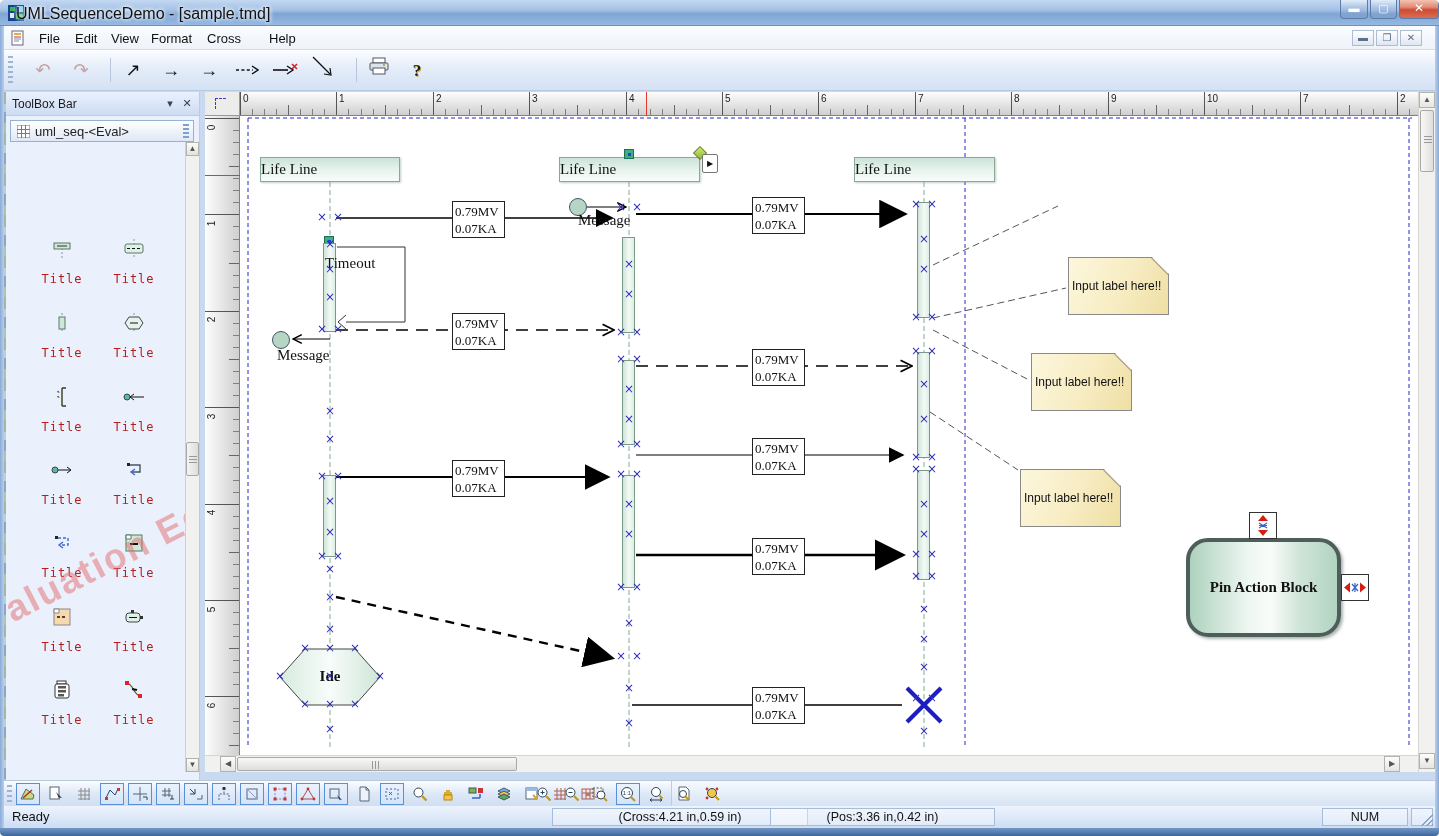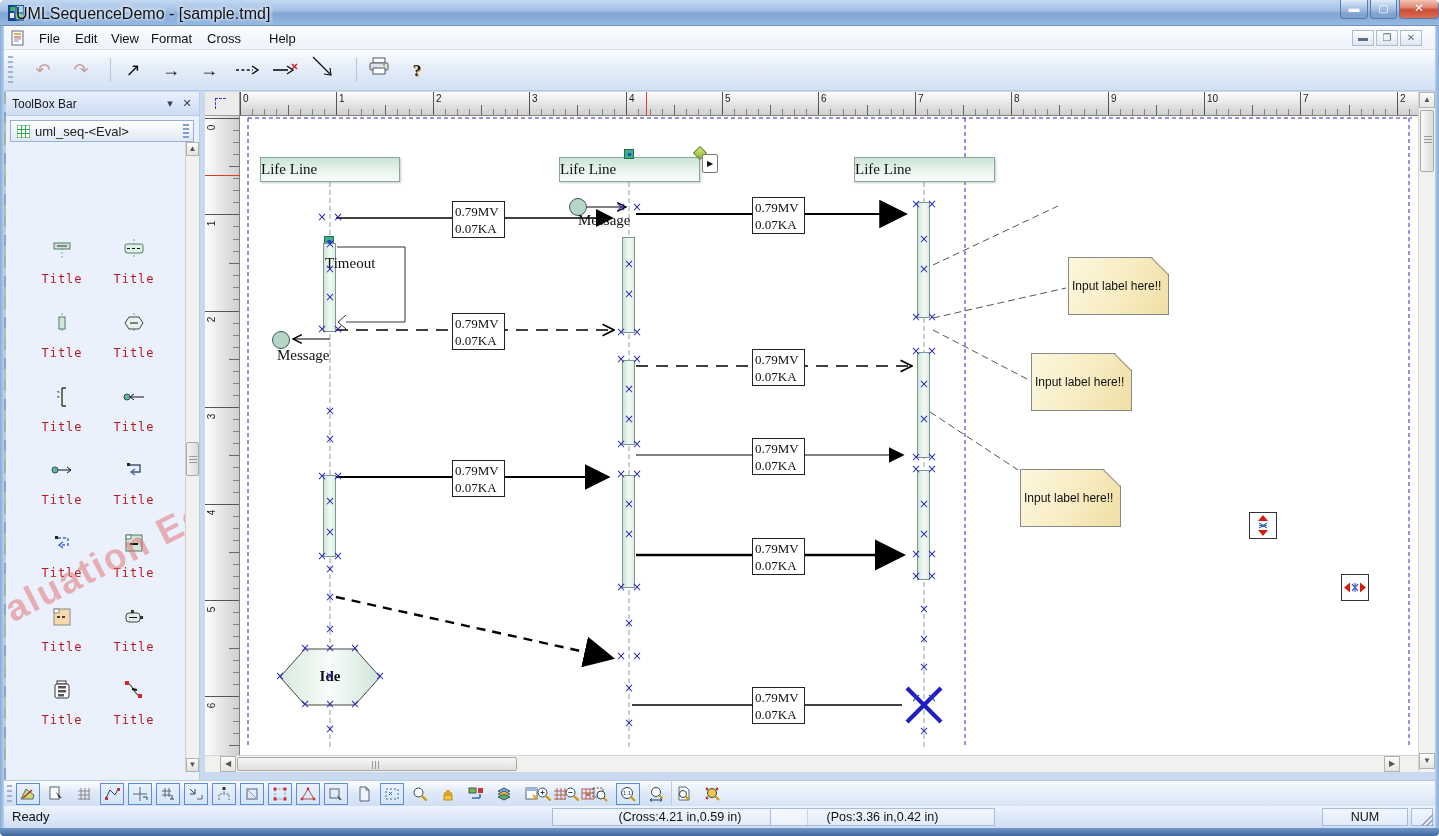--- a/index.html
+++ b/index.html
@@ -465,20 +465,23 @@
     <div class="note" style="left:828px;top:141px">
         <span class="note-text">Input label here!!</span>
       </div>
     <div class="note" style="left:791px;top:237px">
         <span class="note-text">Input label here!!</span>
       </div>
     <div class="note" style="left:780px;top:353px">
         <span class="note-text">Input label here!!</span>
       </div>
 
+    <div class="pab" style="left:946px;top:422px">
+        <span>Pin Action Block</span>
+      </div>
     <div class="pin" style="left:1009px;top:396px">
       <svg width="26" height="25" viewBox="0 0 26 25">
           <path d="M13,2 L18,8 H8 z" fill="#d61d12"></path>
           <path d="M13,23 L8,17 H18 z" fill="#d61d12"></path>
           <path d="M9,10 L17,15 M17,10 L9,15 M9,12.5 H17" stroke="#3a62c8" stroke-width="1.2"></path>
         </svg>
     </div>
     <div class="pin" style="left:1101px;top:458px">
       <svg width="26" height="25" viewBox="0 0 26 25">
           <path d="M2,12.5 L8,7.5 V17.5 z" fill="#d61d12"></path>

